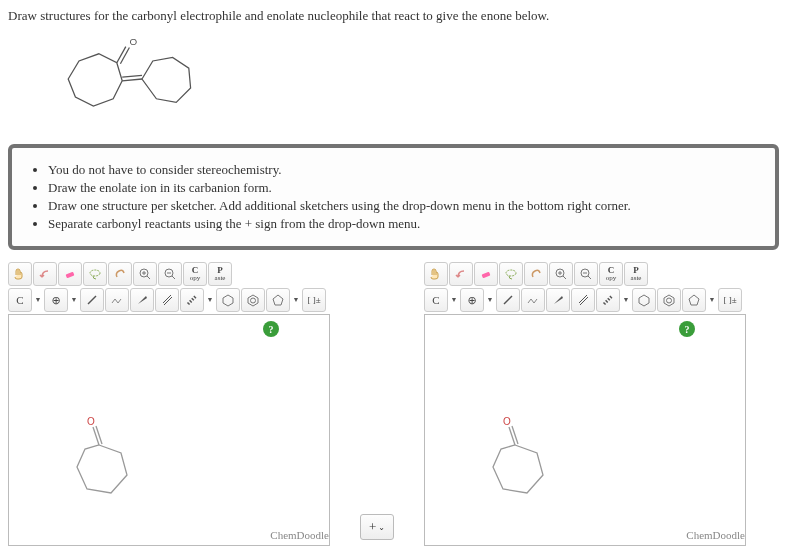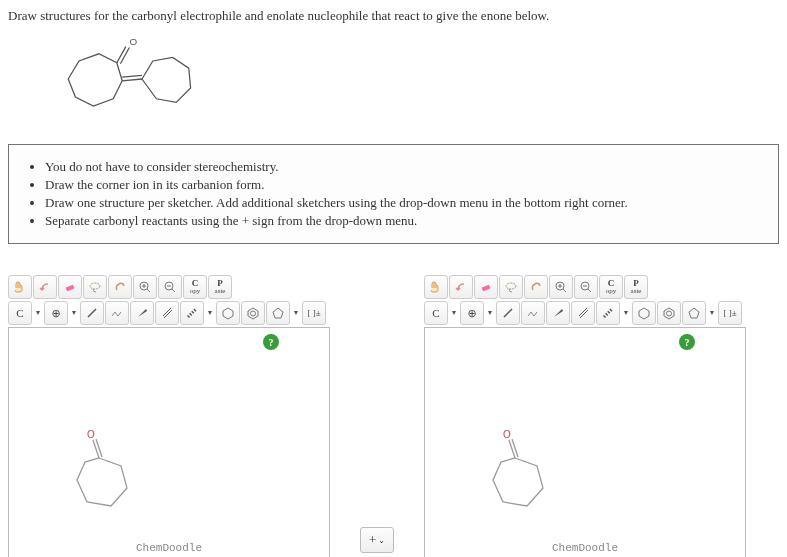--- a/index.html
+++ b/index.html
@@ -14,24 +14,24 @@
   }
   .question-text {
     margin-bottom: 2px;
   }
   .structure-image {
     margin: 10px 0 20px 30px;
     width: 190px;
     height: 90px;
   }
   .instructions {
-    border: 1px solid #737373;
-    border-radius: 0;
+    border: 4px solid #737373;
+    border-radius: 6px;
     padding: 12px 18px;
-    margin: 10px 0 31px 0;
+    margin: 10px 0 12px 0;
     background: #fdfdfd;
   }
   .instructions ul {
     margin: 0;
     padding-left: 18px;
   }
   .instructions li {
     margin: 2px 0;
   }
   .sketchers {
@@ -103,24 +103,24 @@
   .drawn {
     position: absolute;
     left: 60px;
     top: 100px;
   }
   .footer-label {
     position: absolute;
     bottom: 4px;
     left: 0;
     right: 0;
-    text-align: center;
+    text-align: right;
     font-size: 11px;
     color: #888;
-    font-family: Liberation Mono, monospace;
+    font-family: Liberation Serif, serif;
   }
   .plus-drop {
     align-self: flex-end;
     margin-bottom: 6px;
     width: 32px;
     height: 24px;
     border: 1px solid #bbb;
     background: linear-gradient(#fdfdfd,#eee);
     border-radius: 3px;
     display: flex;
@@ -151,21 +151,21 @@
       <line x1="82" y1="32" x2="92" y2="14"></line>
       <line x1="86" y1="33" x2="96" y2="15"></line>
     </g>
     <text x="96" y="12" font-size="11" fill="#555" font-family="Arial">O</text>
   </svg>
 </div>
 
 <div class="instructions">
   <ul>
     <li>You do not have to consider stereochemistry.</li>
-    <li>Draw the corner ion in its carbanion form.</li>
+    <li>Draw the enolate ion in its carbanion form.</li>
     <li>Draw one structure per sketcher. Add additional sketchers using the drop-down menu in the bottom right corner.</li>
     <li>Separate carbonyl reactants using the + sign from the drop-down menu.</li>
   </ul>
 </div>
 
 <div class="sketchers">
 
   <div class="sketcher-wrap">
 
     <div class="toolbar">

